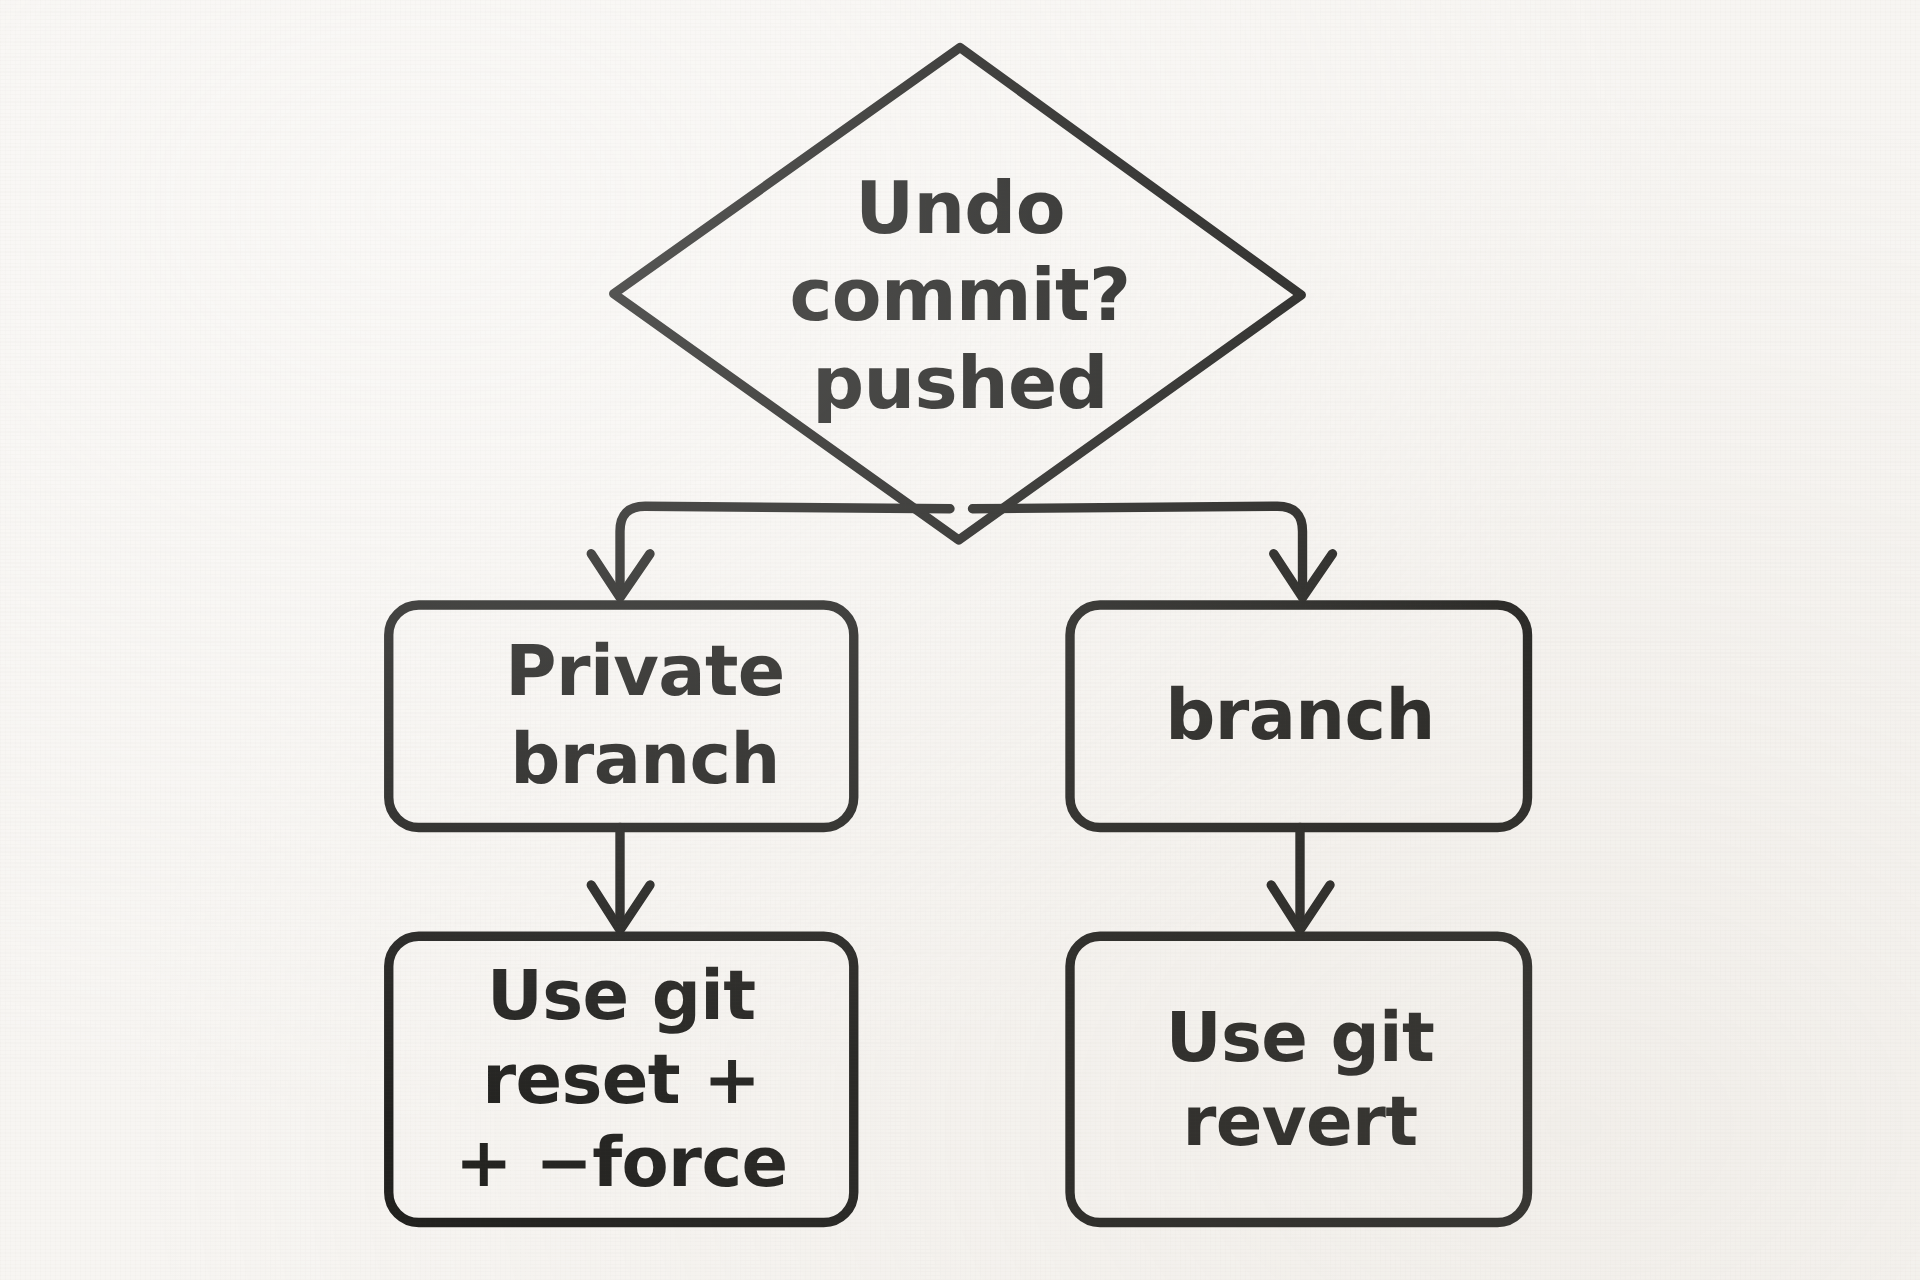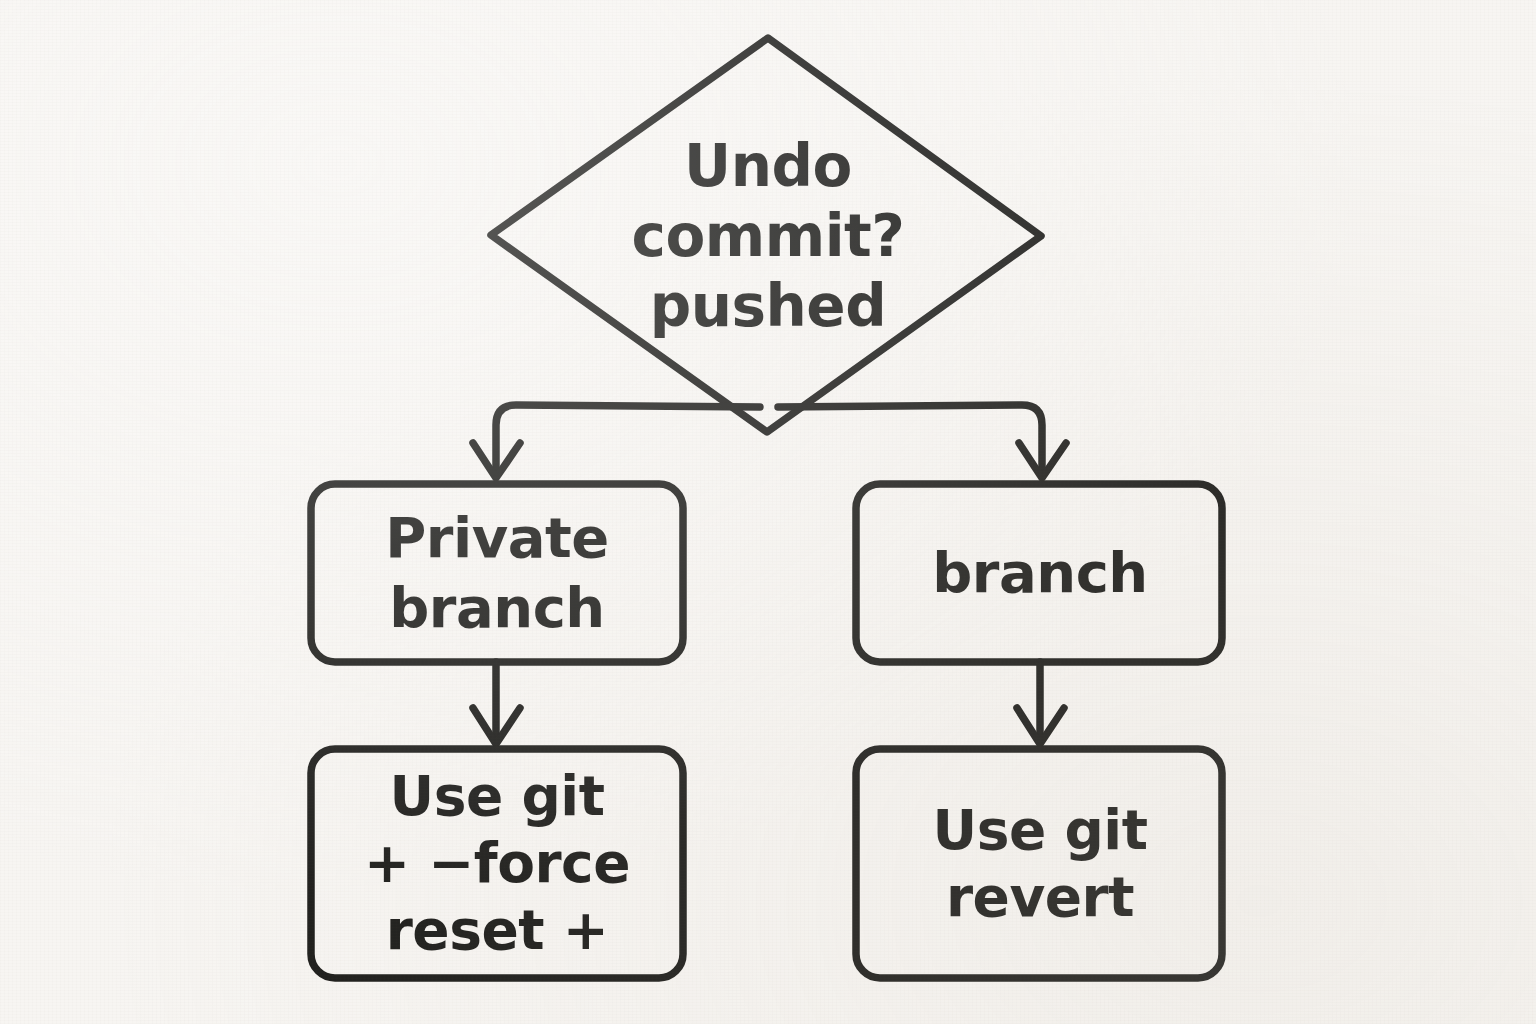--- a/index.html
+++ b/index.html
@@ -55,21 +55,21 @@
   }
   #decision-label {
     left: 552px;
     top: 98px;
     width: 432px;
     height: 276px;
     font-size: 58px;
     line-height: 70px;
   }
   #node-private-label {
-    left: 312px;
+    left: 331px;
     top: 485px;
     width: 370px;
     height: 176px;
     font-size: 56px;
     line-height: 70px;
   }
   #node-shared-label {
     left: 857px;
     top: 485px;
     width: 366px;
@@ -136,22 +136,22 @@
     <span class="line">Private</span>
     <span class="line">branch</span>
   </div>
 
   <div class="node-label" id="node-shared-label">
     <span class="line">branch</span>
   </div>
 
   <div class="node-label" id="node-reset-label">
     <span class="line">Use git</span>
+    <span class="line">reset +</span>
     <span class="line">+ −force</span>
-    <span class="line">reset +</span>
   </div>
 
   <div class="node-label" id="node-revert-label">
     <span class="line">Use git</span>
     <span class="line">revert</span>
   </div>
 
   <div id="paper-grain"></div>
 </div>
 

